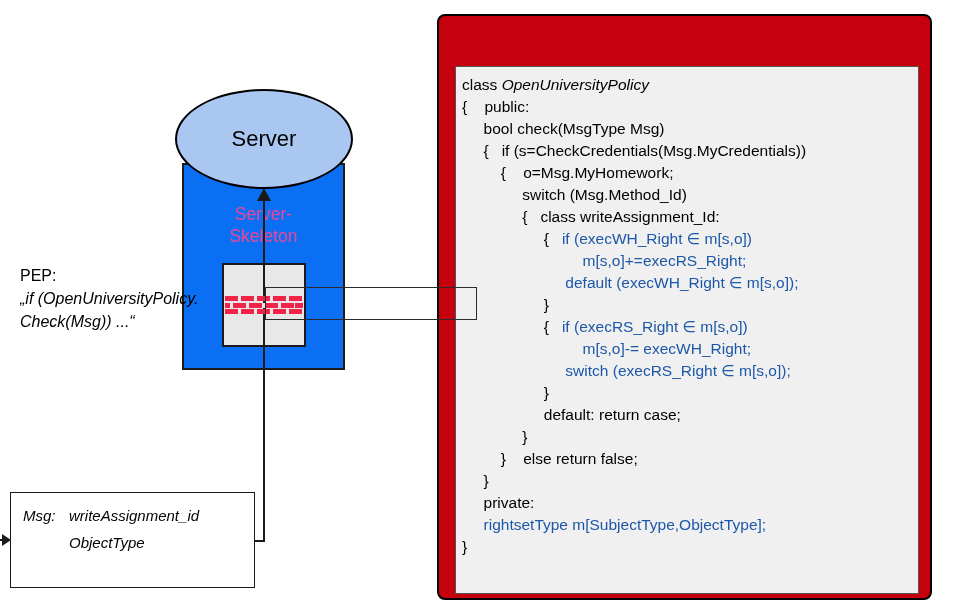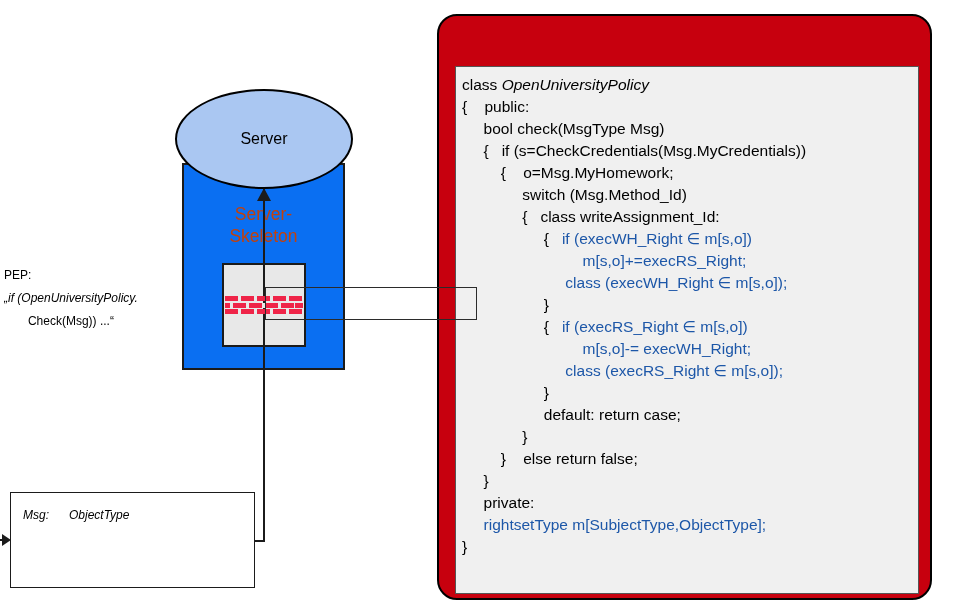--- a/index.html
+++ b/index.html
@@ -6,57 +6,57 @@
   #canvas{
     position:relative;width:953px;height:606px;overflow:hidden;background:#fff;
     font-family:"Liberation Sans","DejaVu Sans",sans-serif;color:#000;
   }
   .abs{position:absolute;}
   
   #skeleton-rect{left:182px;top:163px;width:163px;height:207px;box-sizing:border-box;
     background:var(--skeleton-blue,#0a6ff2);border:2px solid #1b1b1b;}
   #server-ellipse{left:175px;top:89px;width:178px;height:100px;box-sizing:border-box;
     background:var(--server-ellipse,#aac7f2);border:2px solid #000;border-radius:50%;
-    display:flex;align-items:center;justify-content:center;font-size:16px;}
-  #skeleton-label{left:182px;top:203px;width:163px;text-align:center;color:#c2410c;
+    display:flex;align-items:center;justify-content:center;font-size:22px;}
+  #skeleton-label{left:182px;top:203px;width:163px;text-align:center;color:#ec4899;
     font-size:17.5px;line-height:22px;}
   #firewall-box{left:222px;top:263px;width:84px;height:84px;box-sizing:border-box;
     background:#e8e8e8;border:2px solid #1b1b1b;}
   #policy-arrow-line{left:263px;top:189px;width:2px;height:353px;background:#1b1b1b;}
   #policy-arrow-head{left:257px;top:188px;width:0;height:0;
     border-left:7px solid transparent;border-right:7px solid transparent;
     border-bottom:13px solid #1b1b1b;}
   #bricks{left:225px;top:296px;width:78px;}
   .brick-row{height:5px;margin-bottom:1.5px;
     background:repeating-linear-gradient(90deg,var(--brick-red,#ef2448) 0 13px,#e8e8e8 13px 16px);}
   .brick-row.offset{background-position-x:-8px;}
   
   #connector-rect{left:265px;top:287px;width:212px;height:33px;box-sizing:border-box;
     border:1.6px solid #2b2b2b;z-index:30;}
   
-  #pep{left:4px;top:264px;font-size:12px;line-height:23px;z-index:5;}
-  .italic{text-align:center;}
+  #pep{left:20px;top:264px;font-size:16px;line-height:23px;z-index:5;}
+  .italic{font-style:italic;}
   #pep-line-if{font-style:italic;text-align:center;}
   @supports (-webkit-background-clip: text){
     #pep-line-if{background:linear-gradient(90deg,#000 0 178px,#fff 178px);
       -webkit-background-clip:text;background-clip:text;color:transparent;}
   }
   
   #msg-box{left:10px;top:492px;width:245px;height:96px;box-sizing:border-box;
     background:#fff;border:1.6px solid #1b1b1b;display:flex;
-    padding:9px 0 0 12px;font-style:italic;font-size:12px;line-height:27px;}
+    padding:9px 0 0 12px;font-style:italic;font-size:15px;line-height:27px;}
   #msg-label{width:46px;}
   #msg-arrow-line{left:0;top:539px;width:4px;height:2px;background:#1b1b1b;}
   #msg-arrow-head{left:2px;top:534px;width:0;height:0;
     border-top:6px solid transparent;border-bottom:6px solid transparent;
     border-left:9px solid #1b1b1b;}
   #msg-link-h{left:255px;top:540px;width:10px;height:2px;background:#1b1b1b;}
   
   #pdp-panel{left:437px;top:14px;width:495px;height:586px;box-sizing:border-box;
-    background:var(--pdp-red,#c7000e);border:2px solid #000;border-radius:20px;z-index:10;}
+    background:var(--pdp-red,#c7000e);border:2px solid #000;border-radius:8px;z-index:10;}
   #pdp-title{position:absolute;left:19px;top:21px;font-size:22px;color:#fff;white-space:pre;}
   #pdp-code-box{position:absolute;left:16px;top:50px;width:464px;height:528px;box-sizing:border-box;
     background:#f0f0f0;border:1px solid #555;padding:7px 0 0 6px;overflow:hidden;}
   .code-line{white-space:pre;font-size:15.5px;line-height:22px;height:22px;color:#000;}
   .s-p{font-style:normal;color:#000;}
   .s-i{font-style:italic;color:#000;}
   .s-b{color:var(--code-blue,#1d57a8);}
 </style>
 </head>
 <body>
@@ -87,20 +87,21 @@
 
   <div class="abs" id="pep">
     <div>PEP:</div>
     <div id="pep-line-if">„if (OpenUniversityPolicy.</div>
     <div class="italic">Check(Msg)) ...“</div>
   </div>
 
   <div class="abs" id="msg-box">
     <div id="msg-label">Msg:</div>
     <div id="msg-lines">
+      <div>writeAssignment_id</div>
       <div>ObjectType</div>
     </div>
   </div>
 
   <div class="abs" id="msg-arrow-line"></div>
   <div class="abs" id="msg-arrow-head"></div>
 
   <div class="abs" id="msg-link-h"></div>
 
   <div class="abs" id="pdp-panel">
@@ -110,25 +111,25 @@
     <div id="pdp-code-box">
         <div class="code-line"><span class="s-p">class </span><span class="s-i">OpenUniversityPolicy</span></div>
         <div class="code-line"><span class="s-p">{    public:</span></div>
         <div class="code-line"><span class="s-p">     bool check(MsgType Msg)</span></div>
         <div class="code-line"><span class="s-p">     {   if (s=CheckCredentials(Msg.MyCredentials))</span></div>
         <div class="code-line"><span class="s-p">         {    o=Msg.MyHomework;</span></div>
         <div class="code-line"><span class="s-p">              switch (Msg.Method_Id)</span></div>
         <div class="code-line"><span class="s-p">              {   class writeAssignment_Id:</span></div>
         <div class="code-line"><span class="s-p">                   {   </span><span class="s-b">if (execWH_Right ∈ m[s,o])</span></div>
         <div class="code-line"><span class="s-p">                            </span><span class="s-b">m[s,o]+=execRS_Right;</span></div>
-        <div class="code-line"><span class="s-p">                        </span><span class="s-b">class (execWH_Right ∈ m[s,o]);</span></div>
+        <div class="code-line"><span class="s-p">                        </span><span class="s-b">default (execWH_Right ∈ m[s,o]);</span></div>
         <div class="code-line"><span class="s-p">                   }</span></div>
         <div class="code-line"><span class="s-p">                   {   </span><span class="s-b">if (execRS_Right ∈ m[s,o])</span></div>
         <div class="code-line"><span class="s-p">                            </span><span class="s-b">m[s,o]-= execWH_Right;</span></div>
-        <div class="code-line"><span class="s-p">                        </span><span class="s-b">class (execRS_Right ∈ m[s,o]);</span></div>
+        <div class="code-line"><span class="s-p">                        </span><span class="s-b">switch (execRS_Right ∈ m[s,o]);</span></div>
         <div class="code-line"><span class="s-p">                   }</span></div>
         <div class="code-line"><span class="s-p">                   default: return case;</span></div>
         <div class="code-line"><span class="s-p">              }</span></div>
         <div class="code-line"><span class="s-p">         }    else return false;</span></div>
         <div class="code-line"><span class="s-p">     }</span></div>
         <div class="code-line"><span class="s-p">     private:</span></div>
         <div class="code-line"><span class="s-p">     </span><span class="s-b">rightsetType m[SubjectType,ObjectType];</span></div>
         <div class="code-line"><span class="s-p">}</span></div>
       </div>
   </div>

